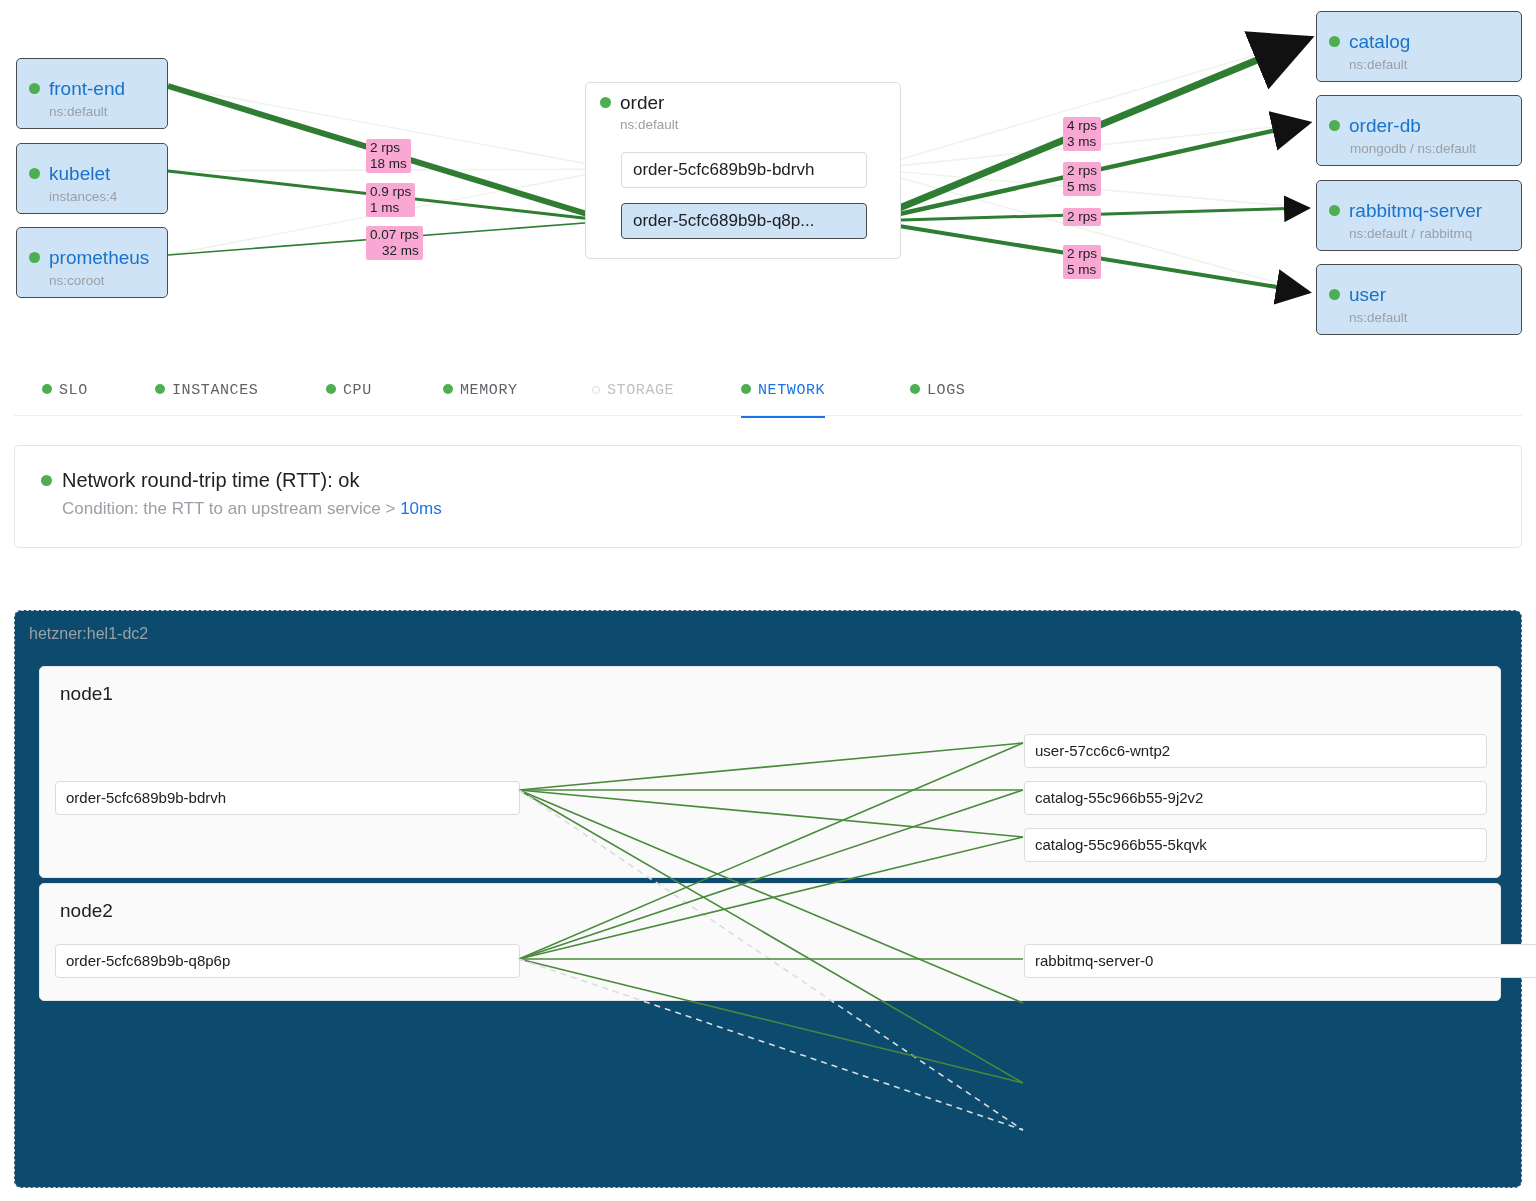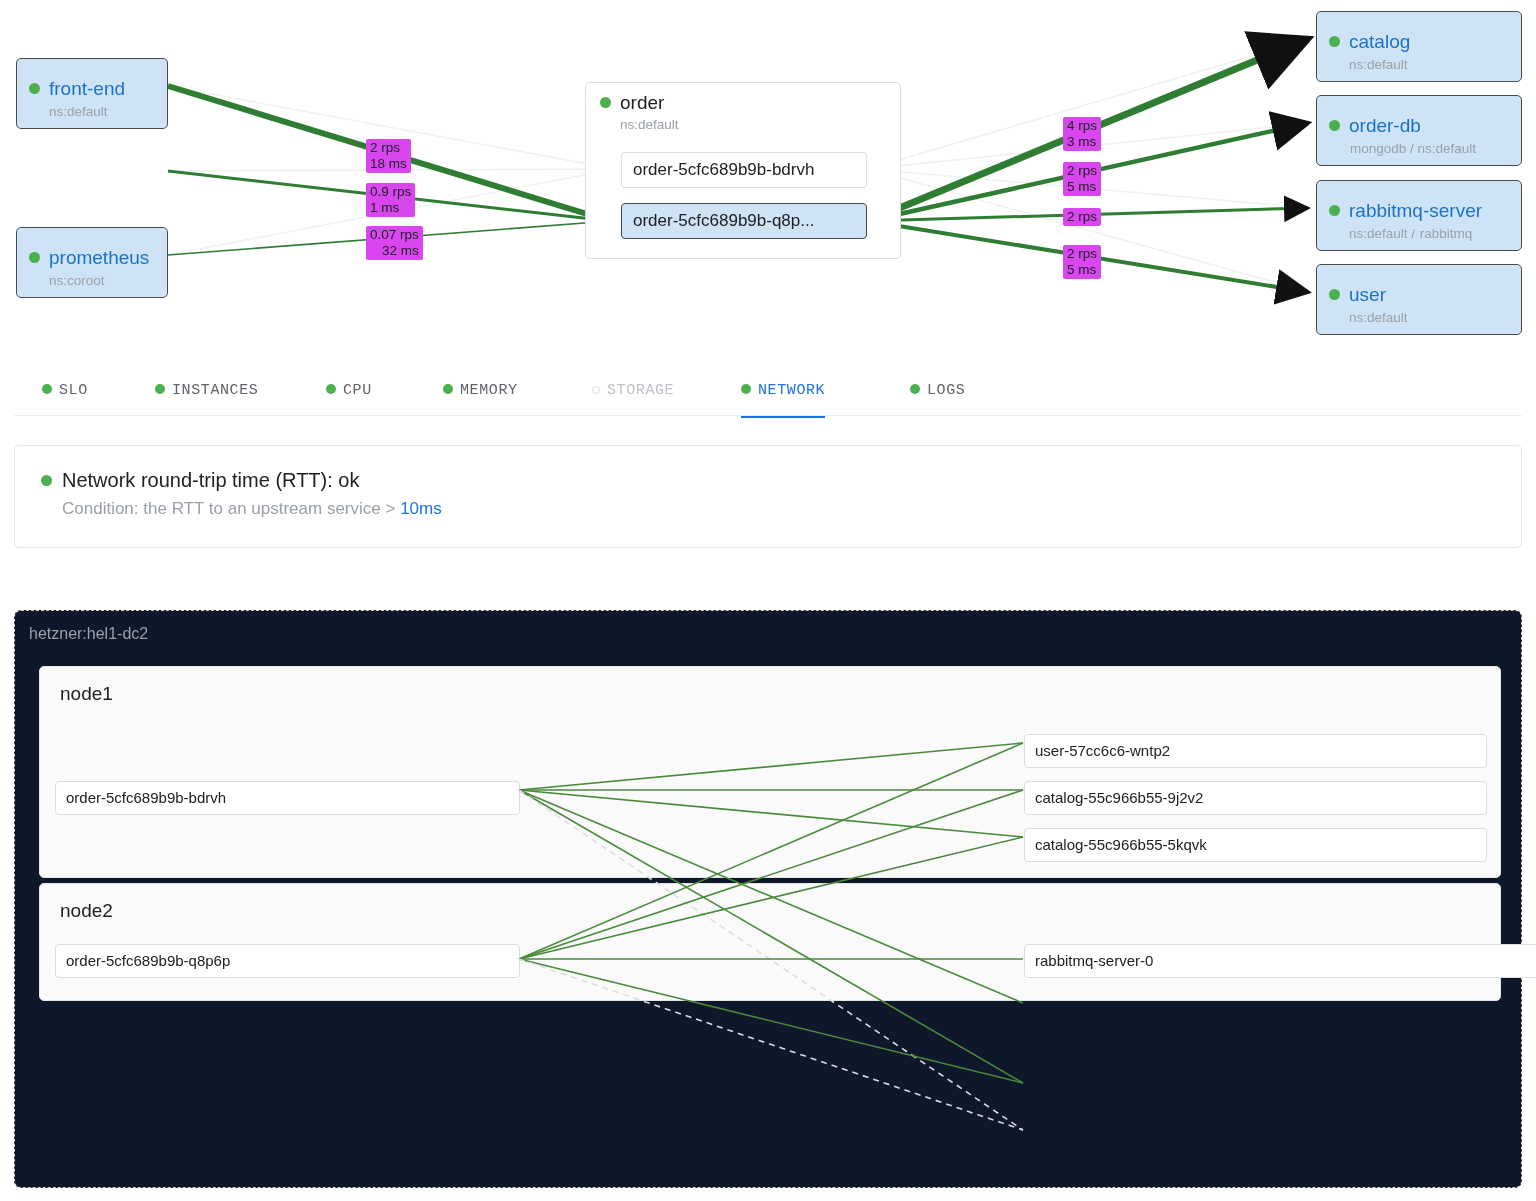--- a/index.html
+++ b/index.html
@@ -52,21 +52,21 @@
   .pod-box {
     position: absolute; left: 35px; width: 246px; height: 36px;
     border:1px solid #dadce0; border-radius:4px; background:#fff;
     font-size: 17px; color:#202124; line-height: 34px; padding-left: 11px;
     white-space: nowrap; overflow:hidden;
   }
   .pod-box.selected { background:#cfe3f7; border:1.6px solid #4a4a4a; }
 
   .edge-label {
     position: absolute;
-    background: #d946ef;
+    background: #f9a8d4;
     color: #202124;
     font-size: 13.5px;
     line-height: 16px;
     padding: 1px 4px;
     border-radius: 2px;
     white-space: nowrap;
     text-align: left;
   }
 
   
@@ -103,21 +103,21 @@
   #status-card .line1 .dot {
     display:inline-block;width:11px;height:11px;border-radius:50%;background:#4caf50;
     margin-right:10px;vertical-align:1px;
   }
   #status-card .line2 { font-size: 17px; color:#9aa0a6; margin: 7px 0 0 47px; }
   #status-card .line2 .thresh { color:#1a73e8; }
 
   
   #nodemap {
     position: absolute; left: 14px; top: 610px; width: 1508px; height: 578px;
-    border: 1.5px dashed #cfcfcf; border-radius: 7px; background:#0f172a;
+    border: 1.5px dashed #cfcfcf; border-radius: 7px; background:#0c4a6e;
   }
   #nodemap .dc-label { position:absolute; left:14px; top:14px; font-size:16px; color:#9aa0a6; }
   .node-panel {
     position: absolute; left: 24px; width: 1462px;
     border:1px solid #e3e5e8; border-radius:5px; background:#fafafa;
   }
   .node-panel .node-title {
     position:absolute; left:20px; top:16px; font-size:19px; color:#202124;
   }
   .np-pod {
@@ -166,20 +166,26 @@
       <path d="M868,221 L1308,292" stroke="#2e7d32" stroke-width="4" fill="none" marker-end="url(#arrB)"></path>
     </svg>
 
     <div class="svc-node" style="left:16px; top:58px; width:152px;">
       <div class="svc-title">
         <span class="dot"></span><span>front-end</span>
       </div>
       <div class="svc-sub">ns:default</div>
     </div>
 
+    <div class="svc-node" style="left:16px; top:143px; width:152px;">
+      <div class="svc-title">
+        <span class="dot"></span><span>kubelet</span>
+      </div>
+      <div class="svc-sub">instances:4</div>
+    </div>
 
     <div class="svc-node" style="left:16px; top:227px; width:152px;">
       <div class="svc-title">
         <span class="dot"></span><span>prometheus</span>
       </div>
       <div class="svc-sub">ns:coroot</div>
     </div>
 
     <div class="edge-label" style="left:366px; top:139px;">
       <div>2 rps</div>

